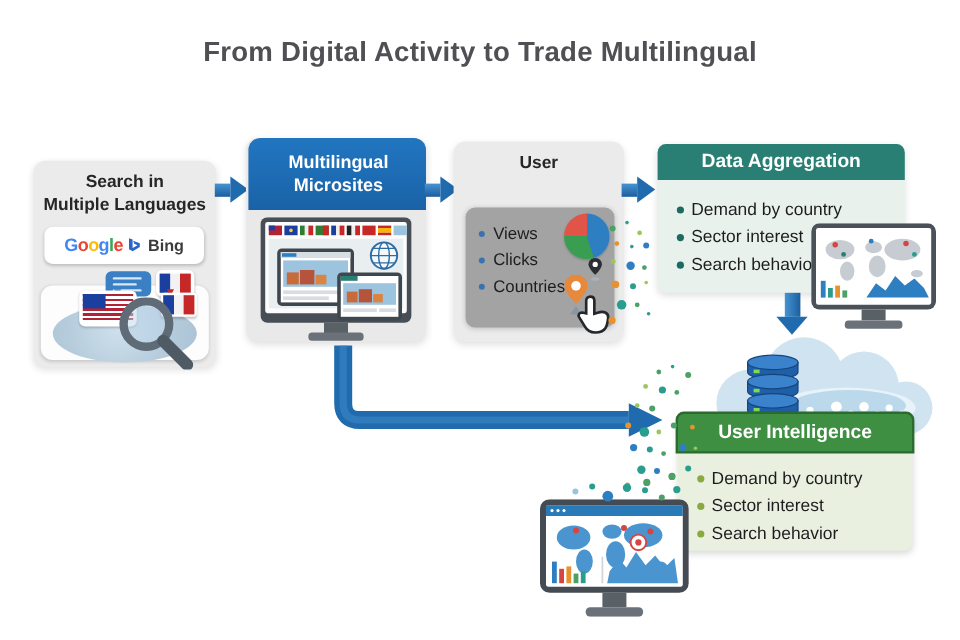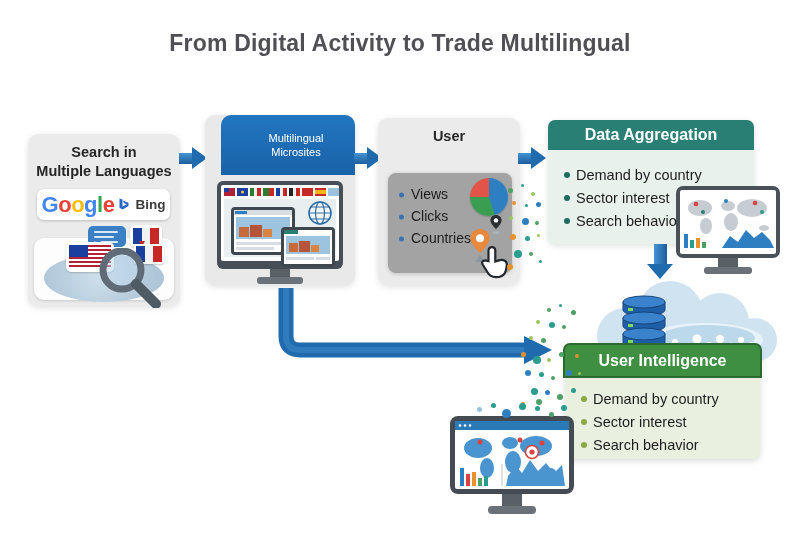--- a/index.html
+++ b/index.html
@@ -12,21 +12,21 @@
               color:#4f4f54;letter-spacing:.2px;}
 
   
   .gbox{background:#ebebeb;border-radius:10px;box-shadow:0 2px 6px rgba(0,0,0,.12);}
   .boxtitle{text-align:center;font-weight:bold;font-size:14.5px;line-height:1.28;color:#262626;padding-top:9px;}
 
   
   #box1{left:28px;top:134px;width:152px;height:172px;}
   .searchpill{left:9px;top:55px;width:133px;height:31px;background:#fff;border-radius:7px;
               box-shadow:0 1px 3px rgba(0,0,0,.2);display:flex;align-items:center;justify-content:center;gap:4px;}
-  .google-word{font-size:22px;font-weight:bold;letter-spacing:-.5px;}
+  .google-word{font-size:15px;font-weight:bold;letter-spacing:-.5px;}
   .gl0,.gl3{color:#4285F4}.gl1,.gl5{color:#EA4335}.gl2{color:#FBBC05}.gl4{color:#34A853}
   .bing-label{font-size:13.5px;color:#3c3c3c;font-weight:bold;margin-left:1px;}
   .map-card{left:6px;top:104px;width:140px;height:62px;background:#fdfdfd;border-radius:10px;box-shadow:0 1px 3px rgba(0,0,0,.15);}
   .map-blob{left:16px;top:120px;width:120px;height:48px;border-radius:50%;
             background:radial-gradient(circle at 45% 40%, #cfe0ec 0%, #b7cddd 55%, #a9c2d4 100%);}
   .bubble-blue{left:60px;top:92px;width:38px;height:21px;background:#3b7fc4;border-radius:5px;}
   .bubble-blue i{position:absolute;left:6px;height:2px;background:#d8e8f5;border-radius:1px;}
   .bubble-blue::after{content:"";position:absolute;left:7px;bottom:-6px;border:6px solid transparent;border-top-color:#3b7fc4;border-left-width:3px;border-right-width:3px;}
   .bubble-fr{left:102px;top:91px;width:32px;height:22px;background:#fff;border-radius:5px;box-shadow:0 1px 2px rgba(0,0,0,.2);display:flex;padding:3px;box-sizing:border-box;}
   .bubble-fr::after{content:"";position:absolute;left:9px;bottom:-6px;border:6px solid transparent;border-top-color:#c62828;border-left-width:3px;border-right-width:3px;}
@@ -34,22 +34,22 @@
   .vflag b{flex:1;}
   .fr-b{background:#1a3f9e}.fr-w{background:#f2f2f2}.fr-r{background:#c62828}
   .usflag-card{left:38px;top:108px;width:48px;height:30px;background:#fff;border-radius:5px;box-shadow:0 1px 2px rgba(0,0,0,.2);padding:3px;box-sizing:border-box;}
   .usflag{width:100%;height:100%;position:relative;background:repeating-linear-gradient(#b22234 0 2px,#fff 2px 4px);}
   .usflag i{position:absolute;left:0;top:0;width:45%;height:50%;background:#1a3f9e;}
   .frflag2{left:106px;top:110px;width:30px;height:20px;background:#fff;padding:2px;border-radius:3px;box-shadow:0 1px 2px rgba(0,0,0,.2);box-sizing:border-box;display:flex;}
 
   
   #box2{left:205px;top:115px;width:150px;height:170px;border-radius:10px;background:#e9e9e9;
         box-shadow:0 2px 6px rgba(0,0,0,.12);overflow:hidden;}
-  .box2-header{position:absolute;left:16px;top:0;width:100%;height:60px;background:linear-gradient(#2176c0,#1a62a8);
-               border-radius:10px 10px 0 0;color:#fff;font-weight:normal;font-size:11px;line-height:1.3;
+  .box2-header{position:absolute;left:2px;top:0;width:100%;height:60px;background:linear-gradient(#2176c0,#1a62a8);
+               border-radius:10px 10px 0 0;color:#fff;font-weight:bold;font-size:15px;line-height:1.3;
                text-align:center;display:flex;flex-direction:column;justify-content:center;}
 
   
   .arr-r{display:flex;align-items:center;}
   .arr-r .shaft{width:13px;height:11px;background:linear-gradient(#4694d2,#1c5e9e);}
   .arr-r .head{width:0;height:0;border-left:15px solid #1f6bae;border-top:11px solid transparent;border-bottom:11px solid transparent;}
   .arr-d{display:flex;flex-direction:column;align-items:center;}
   .arr-d .shaft{width:13px;height:20px;background:linear-gradient(90deg,#4694d2,#1c5e9e);}
   .arr-d .head{width:0;height:0;border-top:15px solid #1f6bae;border-left:13px solid transparent;border-right:13px solid transparent;}
 

